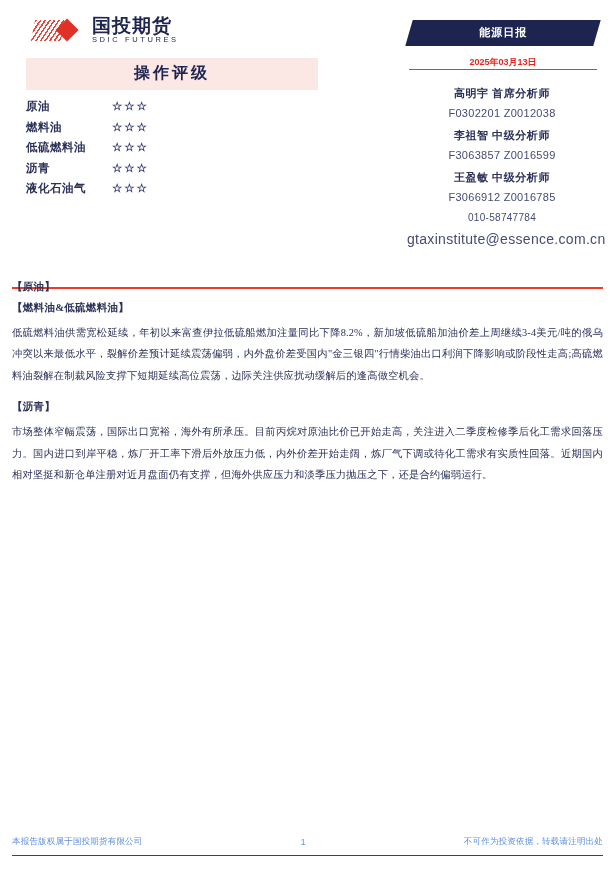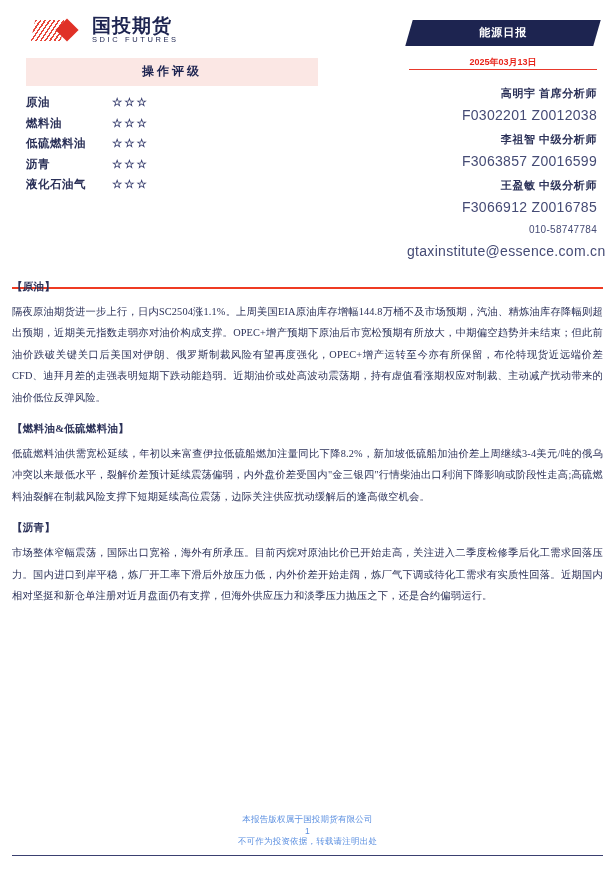--- a/index.html
+++ b/index.html
@@ -99,21 +99,21 @@
   
   .rating-panel {
     position: absolute;
     left: 26px;
     top: 58px;
     width: 292px;
   }
   .rating-title {
     background: #fbe7e4;
     text-align: center;
-    font-size: 12px;
+    font-size: 16px;
     font-weight: bold;
     color: #1d2450;
     letter-spacing: 3px;
     padding: 5px 0 6px 0;
   }
   .rating-list {
     margin-top: 9px;
   }
   .rating-row {
     display: flex;
@@ -132,32 +132,32 @@
     font-size: 11.5px;
     letter-spacing: 2px;
   }
 
   
   .analysts {
     position: absolute;
     right: 18px;
     top: 86px;
     width: 190px;
-    text-align: right;
+    text-align: center;
   }
   .analyst-name {
     font-size: 11px;
     font-weight: bold;
     color: #2b3158;
     letter-spacing: 0.6px;
     margin-bottom: 6px;
   }
   .analyst-code {
     font-family: "Liberation Sans", sans-serif;
-    font-size: 14px;
+    font-size: 11px;
     color: #454b75;
     letter-spacing: 0.3px;
     margin-bottom: 9px;
   }
   .contact-phone {
     font-family: "Liberation Sans", sans-serif;
     font-size: 10px;
     color: #454b75;
     letter-spacing: 0.3px;
     margin-top: 0;
@@ -210,21 +210,20 @@
     right: 12px;
     bottom: 14px;
     border-bottom: 1.4px solid #3a4070;
     padding-bottom: 7px;
     display: flex;
     align-items: center;
     justify-content: space-between;
     font-size: 8.5px;
     color: #5b8fe0;
     letter-spacing: 0.2px;
-    flex-direction: column;
   }
   .footer-page { font-family: "Liberation Sans", sans-serif; }
 </style>
 </head>
 <body>
 
 <div class="header">
 
   <div class="logo-block">
     <div class="logo-mark">
@@ -281,21 +280,20 @@
     <div class="contact-email">gtaxinstitute@essence.com.cn</div>
   </div>
 
   <div class="rule"></div>
 </div>
 
 <div class="content">
 
   <div class="section">
     <p class="sec-head">【原油】</p>
-    <p class="sec-body">隔夜原油期货进一步上行，日内SC2504涨1.1%。上周美国EIA原油库存增幅144.8万桶不及市场预期，汽油、精炼油库存降幅则超出预期，近期美元指数走弱亦对油价构成支撑。OPEC+增产预期下原油后市宽松预期有所放大，中期偏空趋势并未结束；但此前油价跌破关键关口后美国对伊朗、俄罗斯制裁风险有望再度强化，OPEC+增产运转至今亦有所保留，布伦特现货近远端价差CFD、迪拜月差的走强表明短期下跌动能趋弱。近期油价或处高波动震荡期，持有虚值看涨期权应对制裁、主动减产扰动带来的油价低位反弹风险。</p>
   </div>
 
   <div class="section">
     <p class="sec-head">【燃料油&amp;低硫燃料油】</p>
     <p class="sec-body">低硫燃料油供需宽松延续，年初以来富查伊拉低硫船燃加注量同比下降8.2%，新加坡低硫船加油价差上周继续3-4美元/吨的俄乌冲突以来最低水平，裂解价差预计延续震荡偏弱，内外盘价差受国内"金三银四"行情柴油出口利润下降影响或阶段性走高;高硫燃料油裂解在制裁风险支撑下短期延续高位震荡，边际关注供应扰动缓解后的逢高做空机会。</p>
   </div>
 
   <div class="section">
     <p class="sec-head">【沥青】</p>
   </div>

